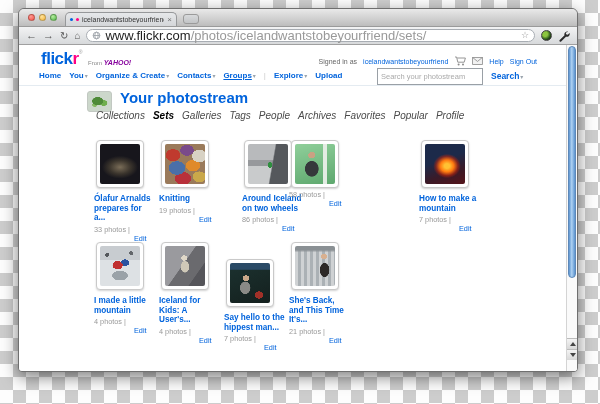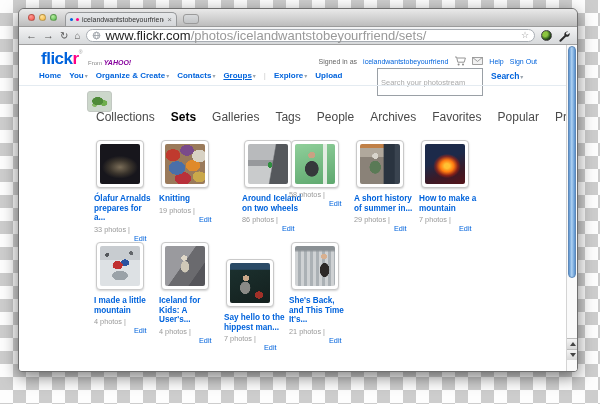--- a/index.html
+++ b/index.html
@@ -64,35 +64,35 @@
   .from-yahoo .yahoo{color:#86009d;font-weight:bold;font-style:italic;font-size:7px;}
   .signed-row{position:absolute;right:40px;top:11px;display:flex;align-items:center;gap:6px;font-size:7px;}
   .signed-row .grey{color:#666;}
   .lnk{color:#0063dc;text-decoration:none;}
   .nav-row{position:absolute;left:20px;top:26px;display:flex;align-items:center;gap:8px;
     font-size:8px;font-weight:bold;white-space:nowrap;justify-content:space-between;}
   .nav-row a{color:#0063dc;text-decoration:none;}
   .nav-row a.underline{text-decoration:underline;}
   .caret{color:#9aa4ad;font-size:6px;font-weight:normal;margin-left:1px;}
   .nav-div{color:#ccc;font-weight:normal;}
-  .search-input{position:absolute;left:358px;top:23px;width:106px;height:28px;border:1px solid #9aa0a6;
+  .search-input{position:absolute;left:358px;top:23px;width:106px;height:17px;border:1px solid #9aa0a6;
     font-size:7.5px;padding:0 3px;color:#444;background:#fff;}
   .search-input::placeholder{color:#aaa;}
   .search-btn{position:absolute;left:472px;top:26px;font-size:8.5px;font-weight:bold;color:#0063dc;
     text-decoration:none;white-space:nowrap;}
   .header-sep{position:absolute;left:0;right:11px;top:40px;height:1px;background:#e4ebf1;}
   
   .buddy{position:absolute;left:68px;top:46px;width:25px;height:21px;border-radius:3px;border:1px solid #c2c8c2;
     background:
       radial-gradient(38% 34% at 42% 48%,#4e8a38 0 60%,transparent 66%),
       radial-gradient(26% 24% at 68% 58%,#6fae4d 0 60%,transparent 66%),
       radial-gradient(18% 16% at 30% 68%,#87b964 0 60%,transparent 66%),
       #ccd7cb;}
   .page-title{position:absolute;left:101px;top:44px;font-size:15px;font-weight:bold;color:#0063dc;}
-  .pstabs{position:absolute;left:77px;top:65px;display:flex;gap:16px;font-size:12px;color:#4a4a4a;white-space:nowrap;}
+  .pstabs{position:absolute;left:77px;top:65px;display:flex;gap:8px;font-size:10px;color:#4a4a4a;white-space:nowrap;font-style:italic;}
   .pstabs span{cursor:pointer;}
   .pstabs .active{font-weight:bold;color:#000;}
   
   .set-cell{position:absolute;width:61px;}
   .thumb-frame{width:48px;height:48px;background:#fff;border:1px solid #c9c9c9;border-radius:4px;
     padding:3px;box-shadow:0 1px 2px rgba(0,0,0,.18);margin-left:2px;}
   .thumb{width:40px;height:40px;border-radius:2px;}
   .set-title{display:block;color:#0063dc;font-weight:bold;font-size:8.2px;line-height:9.6px;
     margin-top:6px;text-decoration:none;}
   .set-meta{margin-top:2px;font-size:7.3px;color:#999;}
@@ -218,20 +218,21 @@
         <span><a href="#">Explore</a><span class="caret">▾</span></span>
         <a href="#">Upload</a>
       </div>
 
       <input class="search-input" type="text" placeholder="Search your photostream" style="">
       <a class="search-btn" href="#"><span>Search</span><span class="caret">▾</span></a>
 
       <div class="header-sep"></div>
 
       <div class="buddy"></div>
+      <div class="page-title">Your photostream</div>
       <div class="pstabs">
         <span>Collections</span>
         <span class="active">Sets</span>
         <span>Galleries</span>
         <span>Tags</span>
         <span>People</span>
         <span>Archives</span>
         <span>Favorites</span>
         <span>Popular</span>
         <span>Profile</span>
@@ -257,27 +258,20 @@
           </div>
         <a href="#" class="set-title">Around Iceland on two wheels</a>
         <div class="set-meta"><span>86 photos</span> <span>|</span> <a href="#" class="edit">Edit</a></div>
       </div>
       <div class="set-cell" style="left:270px;top:95px">
         <div class="thumb-frame">
             <div class="thumb ti-3"></div>
           </div>
         <div class="set-meta"><span>58 photos</span> <span>|</span> <a href="#" class="edit">Edit</a></div>
       </div>
-      <div class="set-cell" style="left:335px;top:95px">
-        <div class="thumb-frame">
-            <div class="thumb ti-4"></div>
-          </div>
-        <a href="#" class="set-title">A short history of summer in...</a>
-        <div class="set-meta"><span>29 photos</span> <span>|</span> <a href="#" class="edit">Edit</a></div>
-      </div>
       <div class="set-cell" style="left:400px;top:95px">
         <div class="thumb-frame">
             <div class="thumb ti-5"></div>
           </div>
         <a href="#" class="set-title">How to make a mountain</a>
         <div class="set-meta"><span>7 photos</span> <span>|</span> <a href="#" class="edit">Edit</a></div>
       </div>
 
       <div class="set-cell" style="left:75px;top:197px">
         <div class="thumb-frame">

